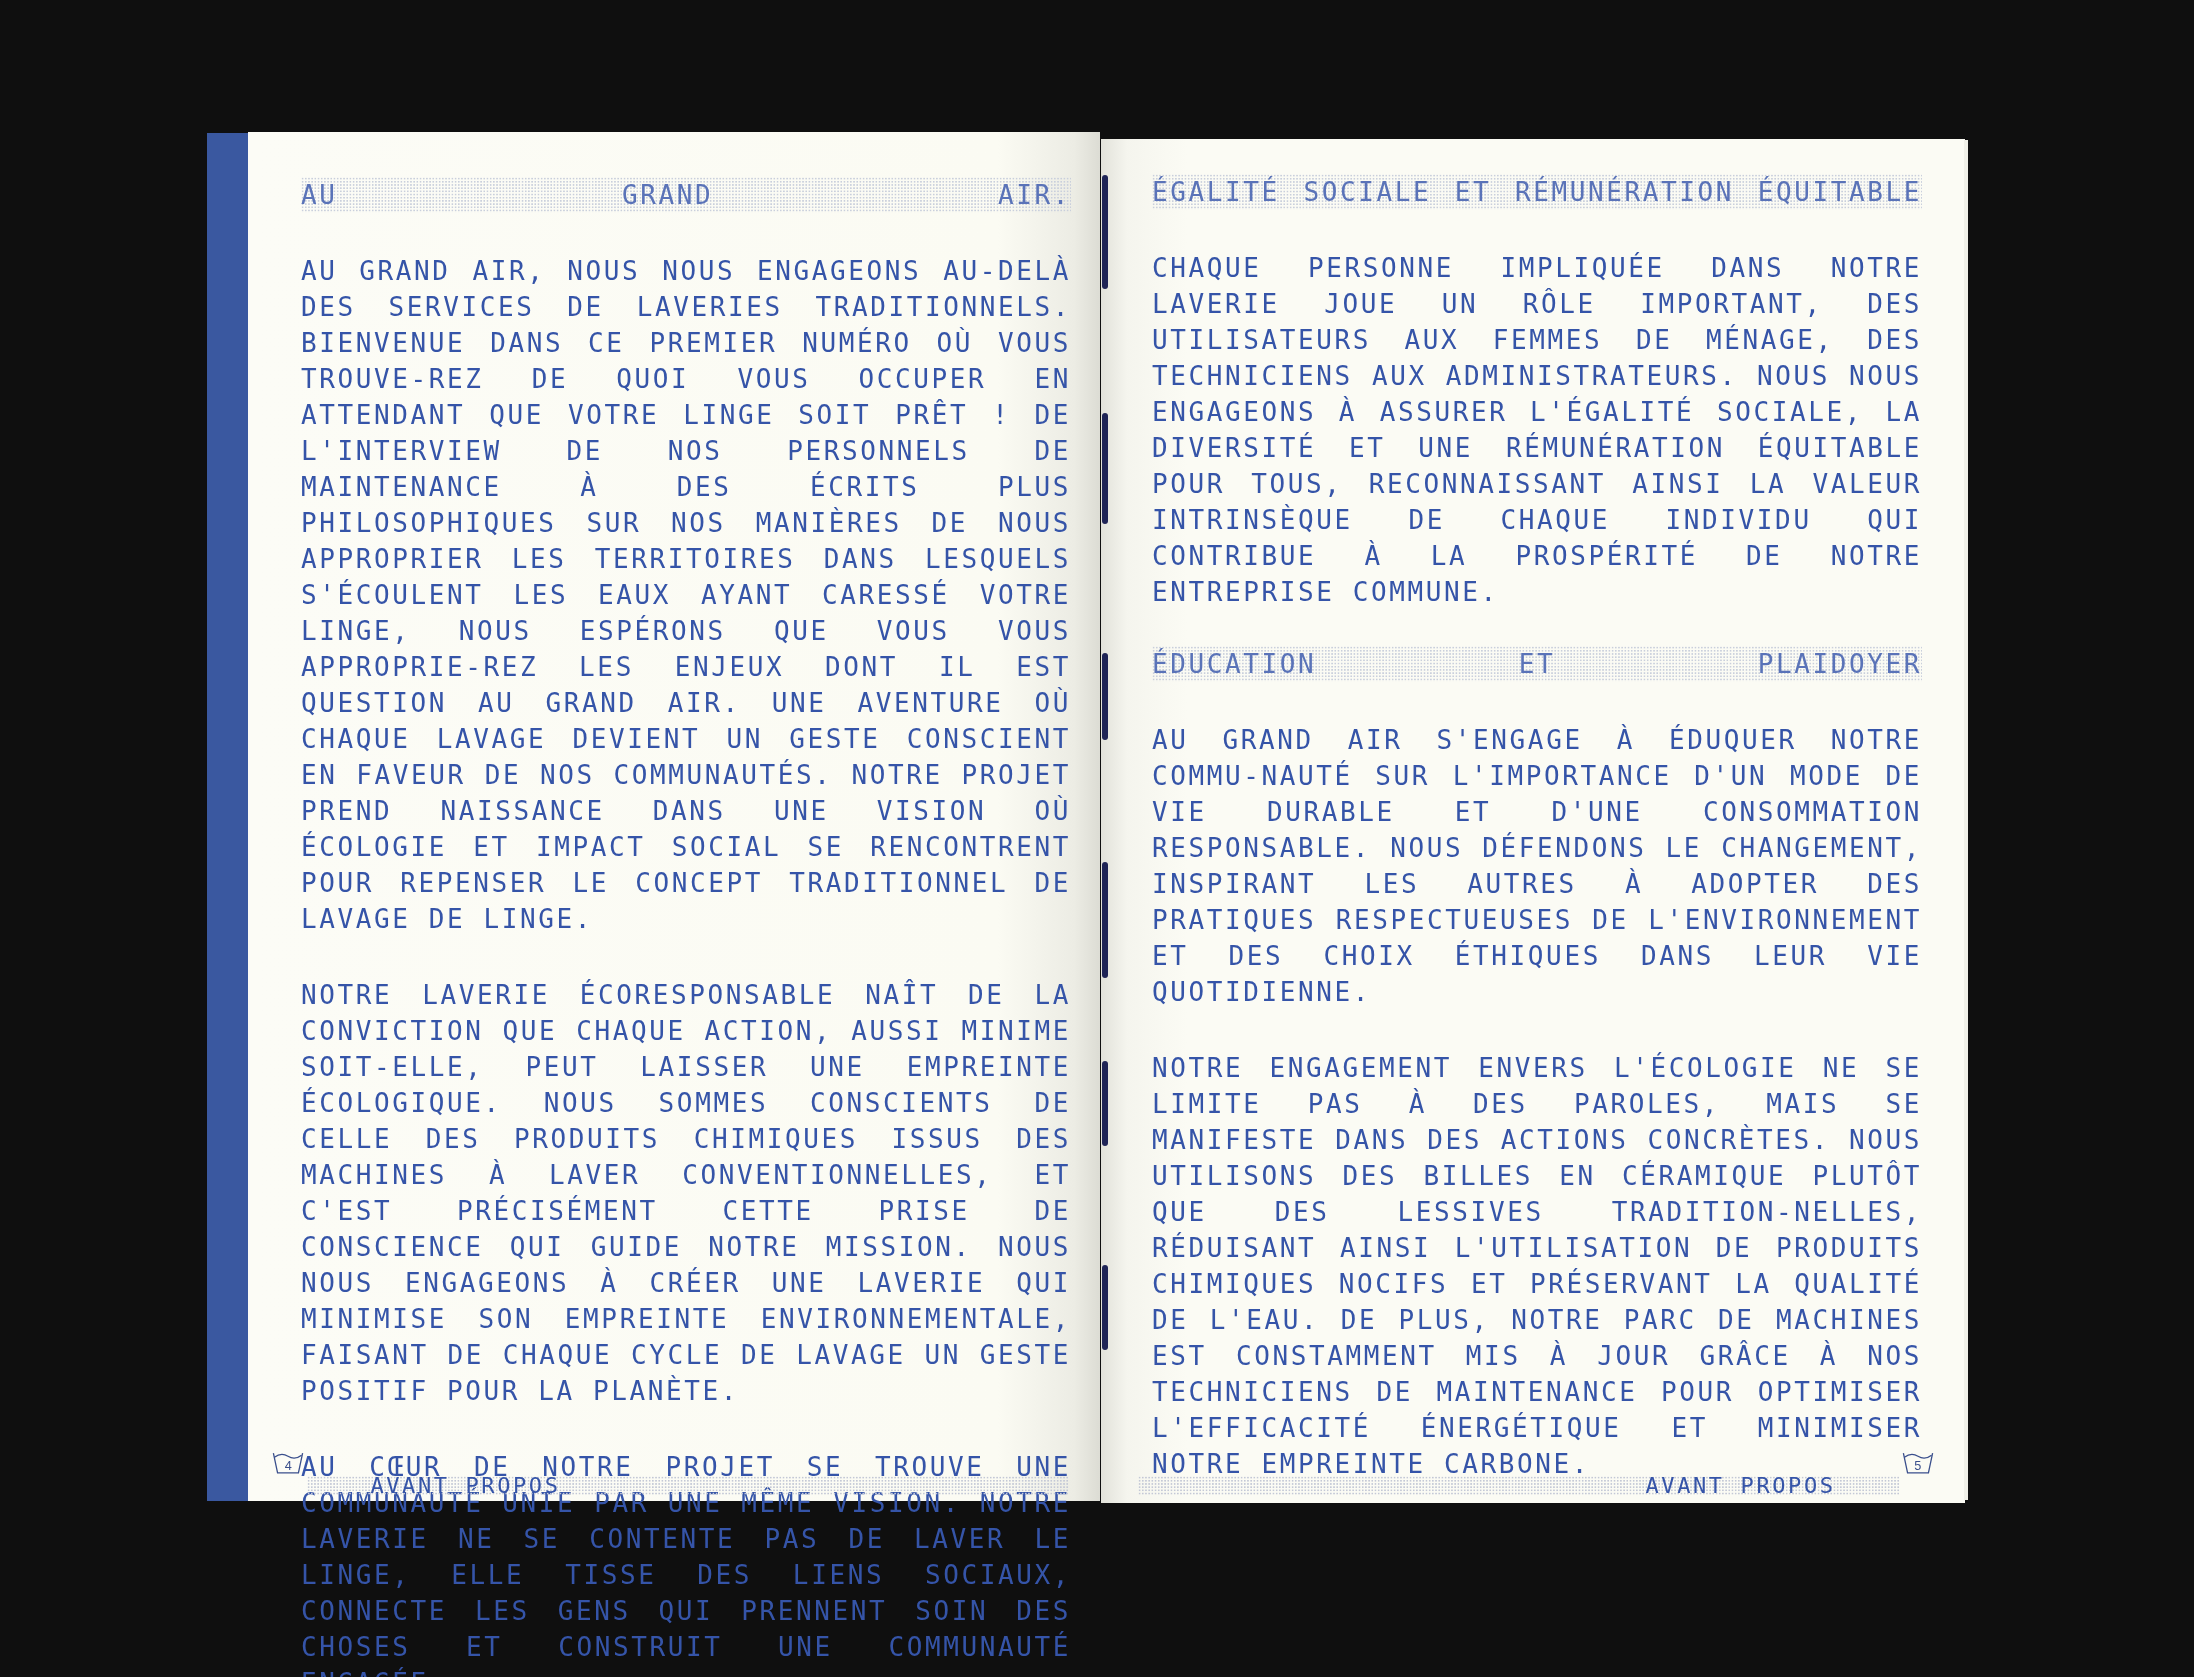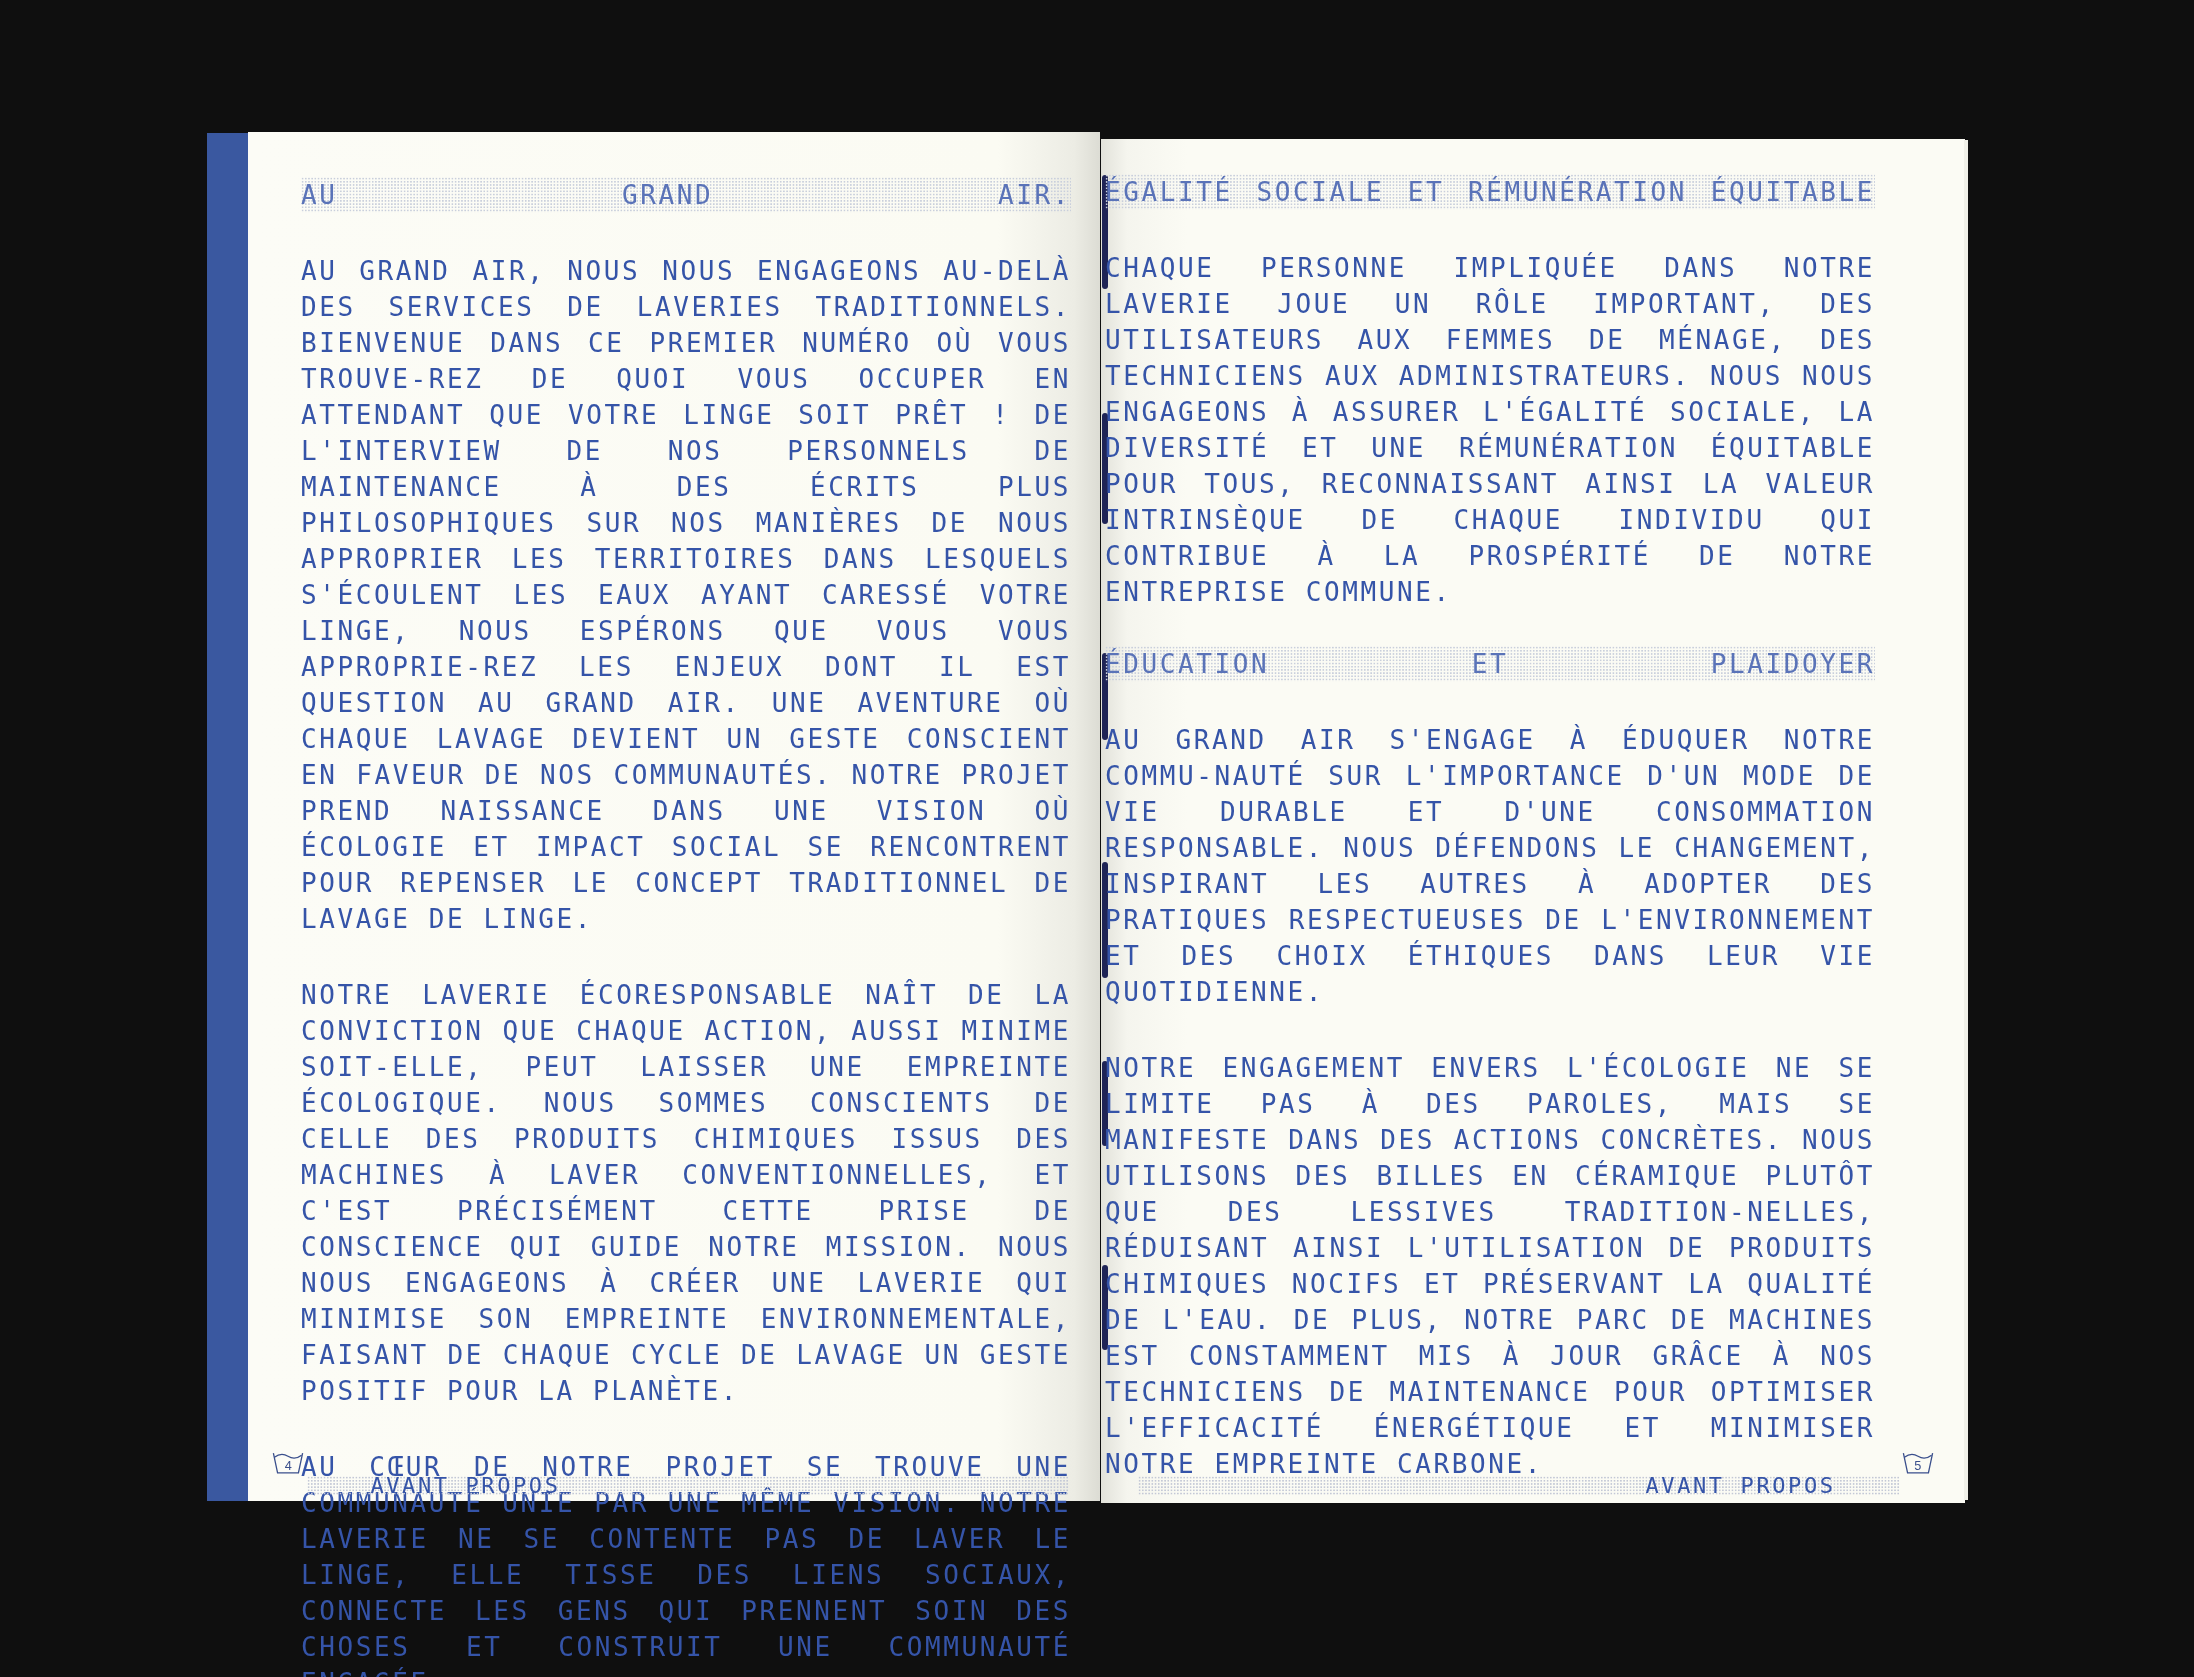--- a/index.html
+++ b/index.html
@@ -25,21 +25,21 @@
   .stitch {
     position: absolute; left: 1102px; width: 5.8px; border-radius: 3.2px;
     background: #1f2456;
   }
   .content {
     position: absolute; color: #3554a8;
     font-size: 26px; letter-spacing: 2.6px; line-height: 36px;
     text-transform: uppercase;
   }
   .content.left { left: 301px; top: 177px; width: 770px; }
-  .content.right { left: 1105px; top: 174px; width: 770px; }
+  .content.right { left: 1152px; top: 174px; width: 770px; }
   .section { margin-bottom: 36px; }
   .heading {
     display: flex; justify-content: space-between;
     background-image: radial-gradient(circle, #c9cfdc 0.6px, transparent 0.7px);
     background-size: 3.2px 3.2px;
     color: #5a73b8;
     height: 36px;
   }
   .heading span { background: transparent; }
   .para { text-align: justify; text-align-last: left; margin-top: 40px; }

